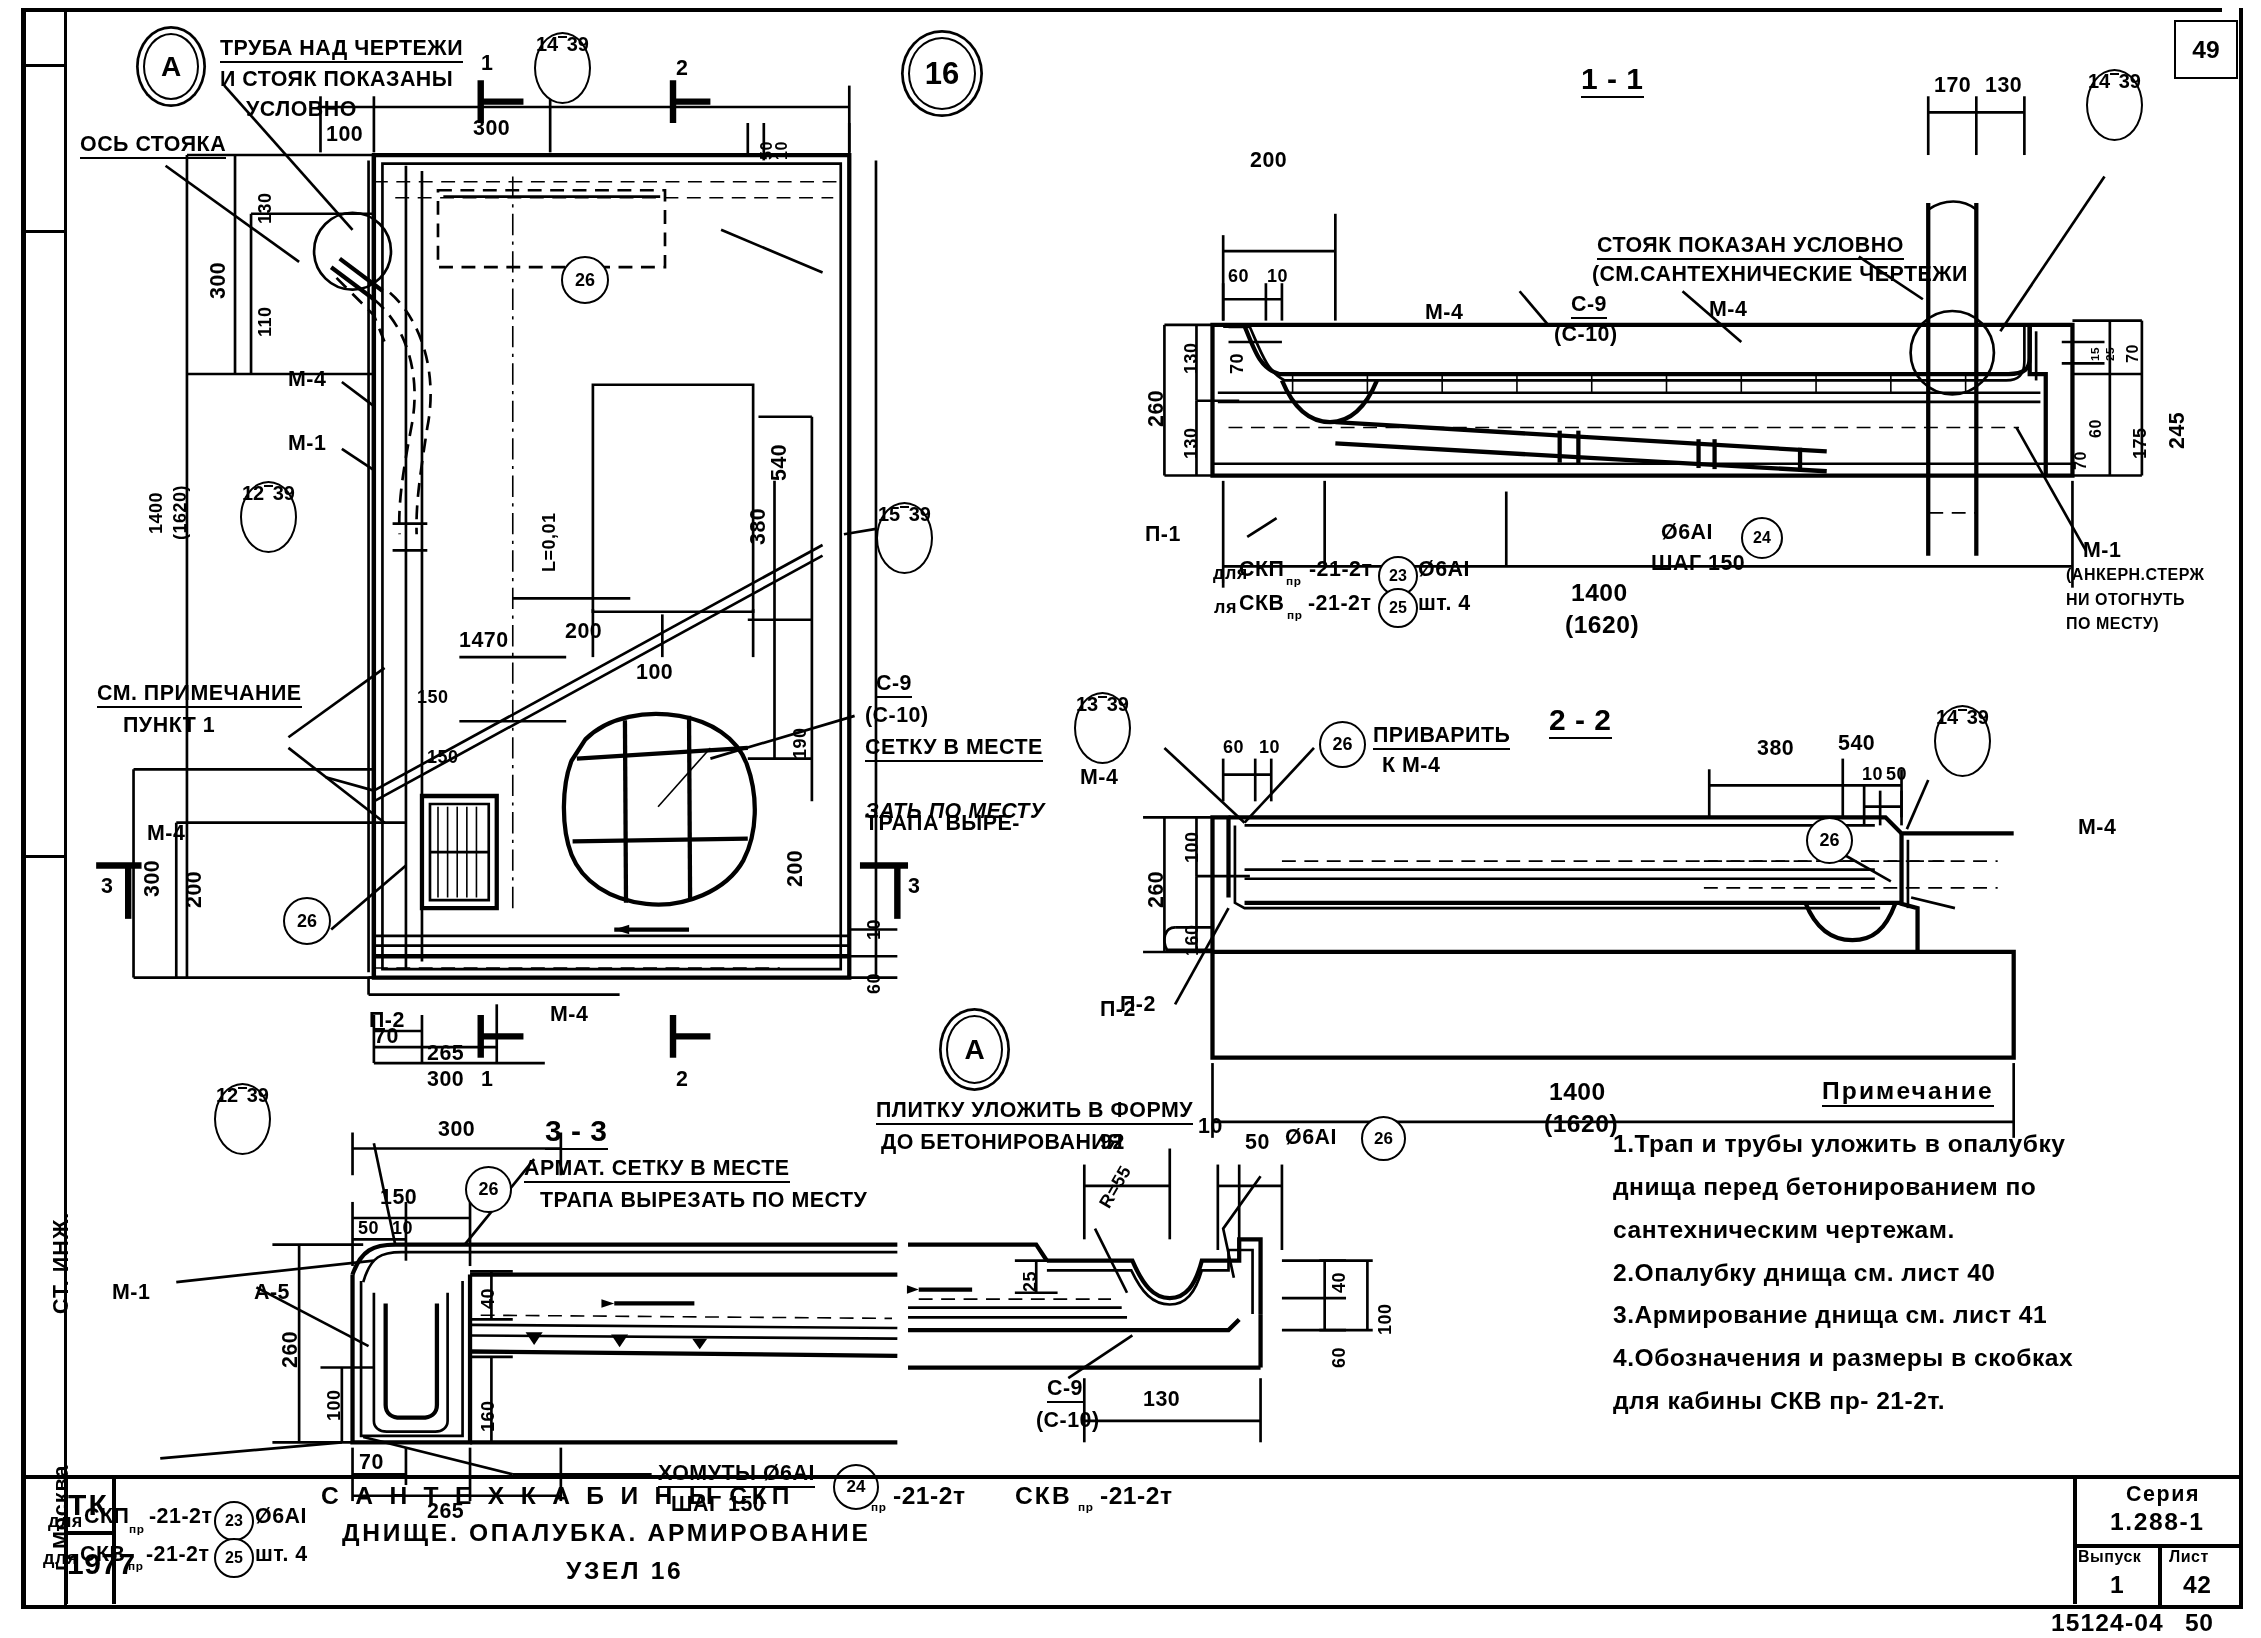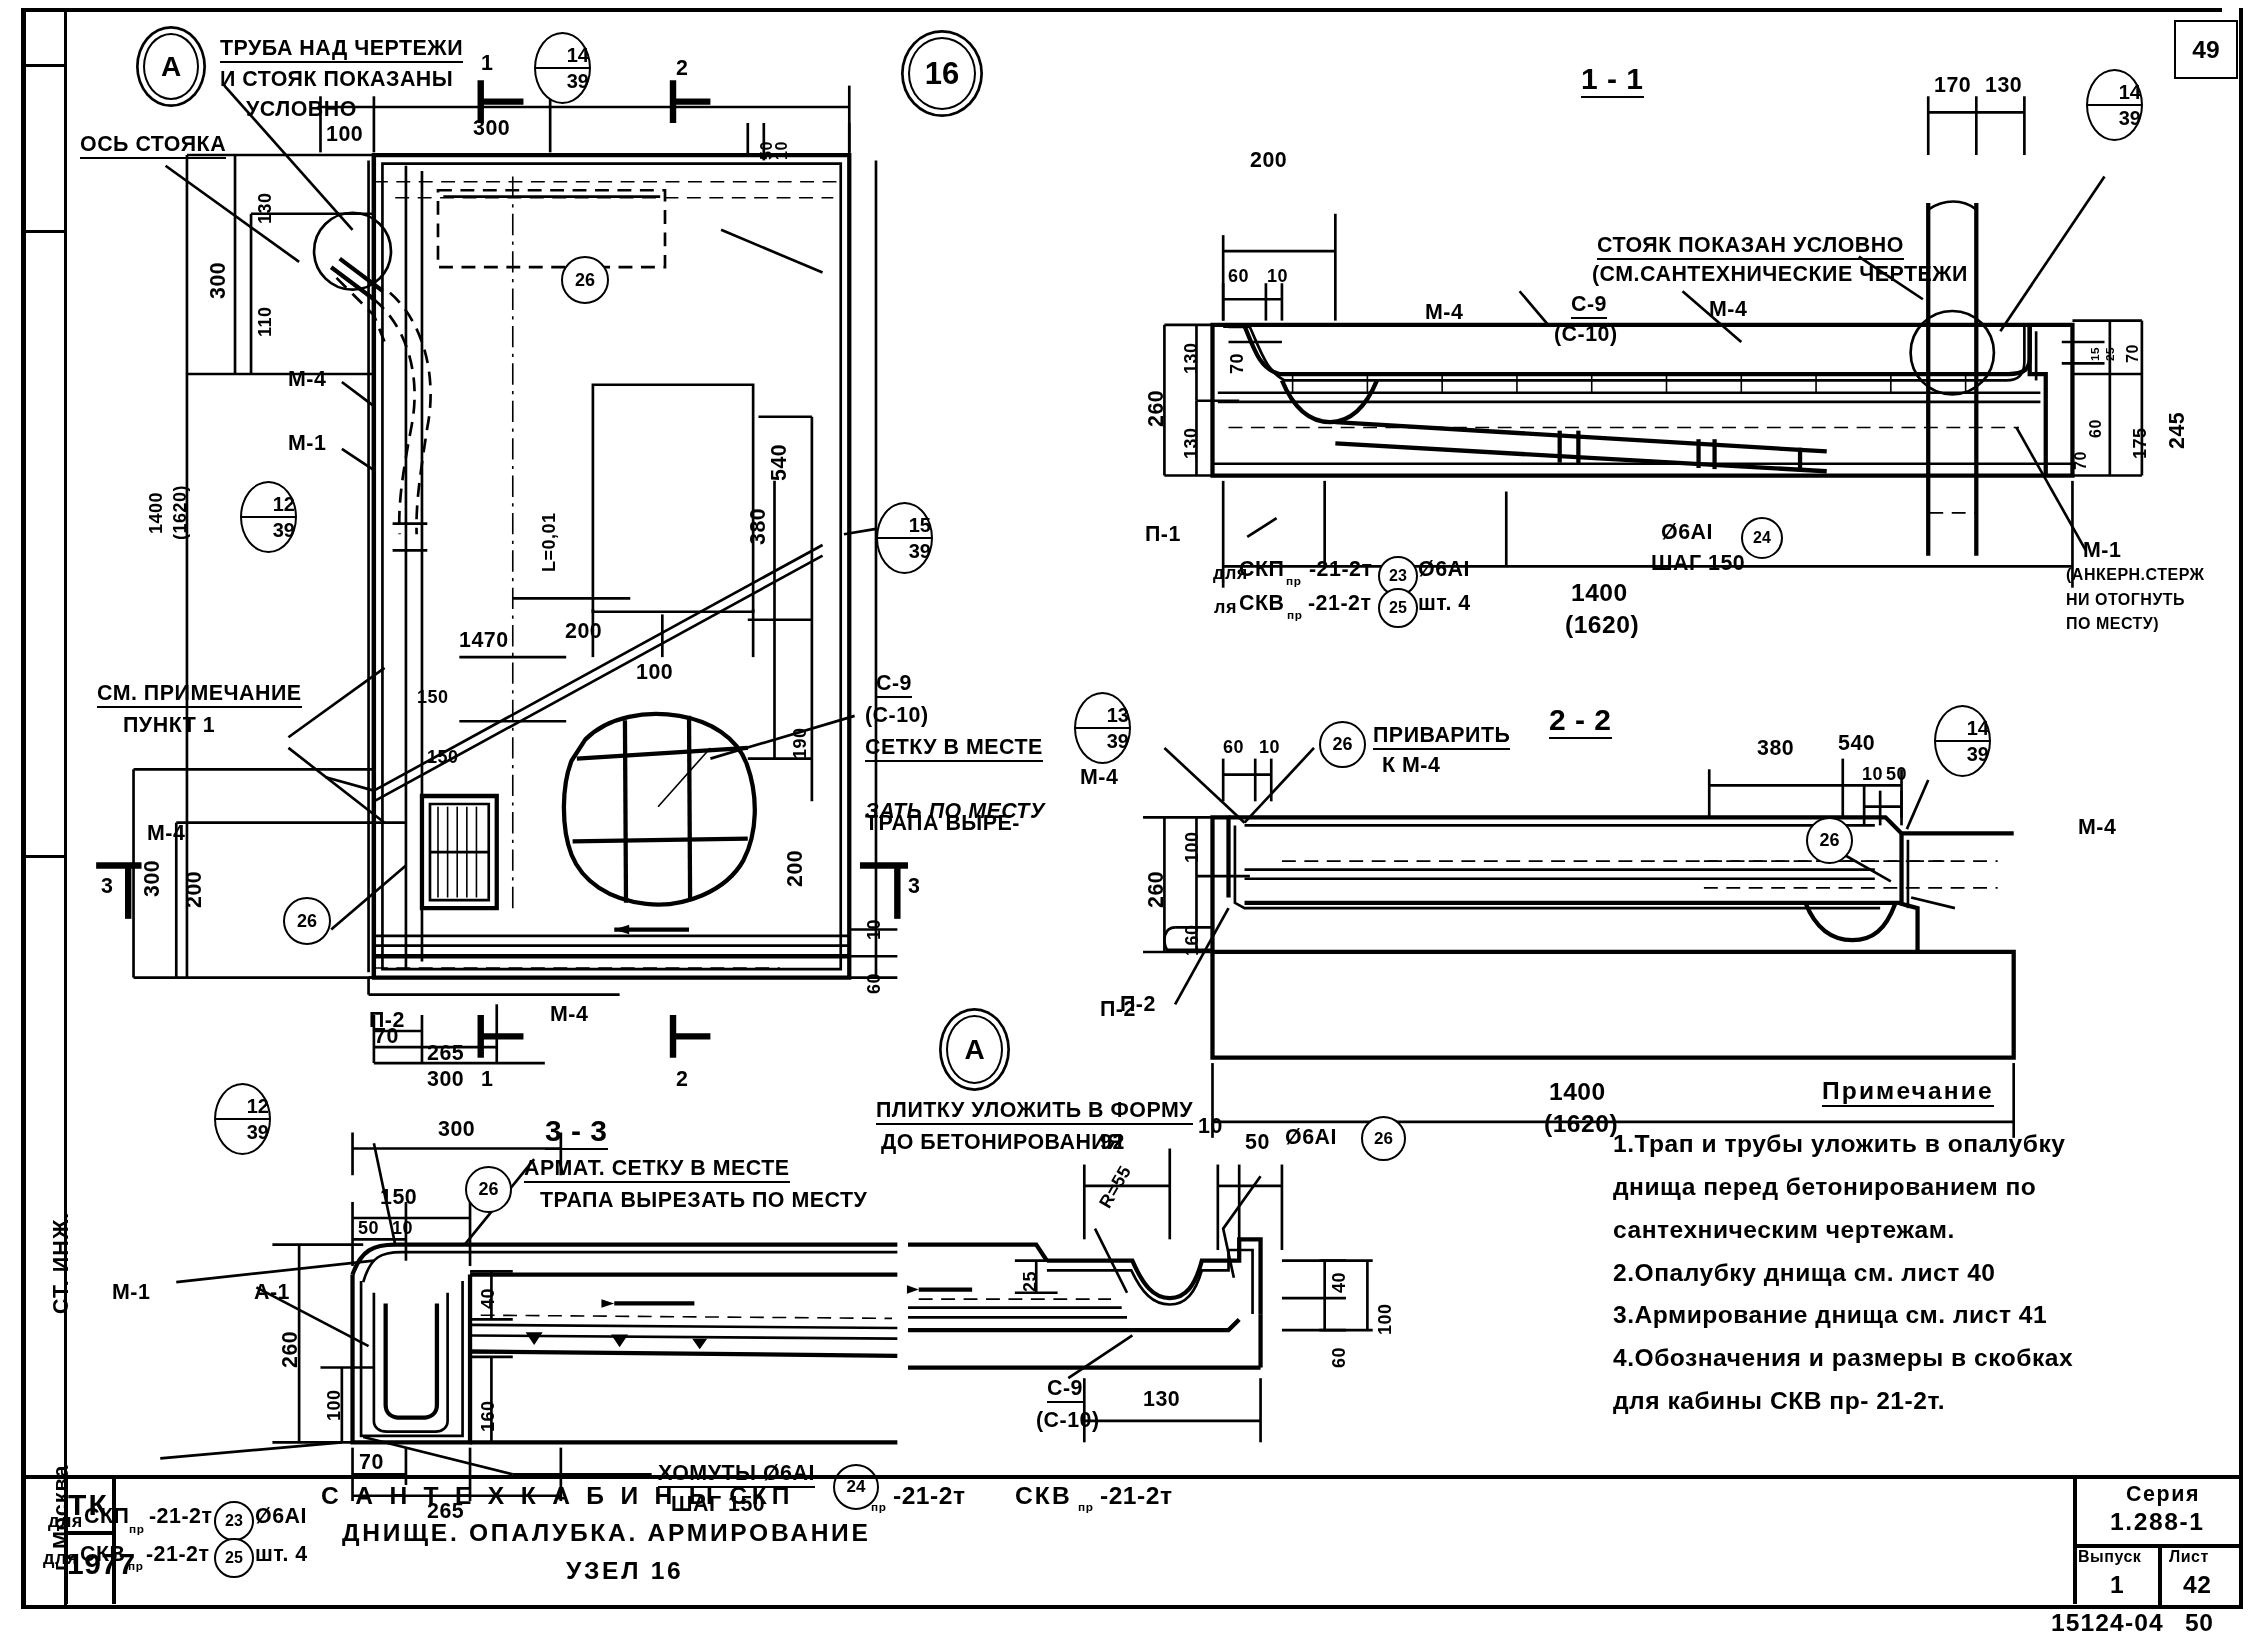--- a/index.html
+++ b/index.html
@@ -17,21 +17,21 @@
   .t20{font-size:16px;}
   .t22{font-size:18px;}
   .t26{font-size:21.4px;}
   .t30{font-size:24.6px;}
   .t36{font-size:30px;}
   .vert{transform-origin:0 0;transform:rotate(-90deg);}
   .ul{border-bottom:2.1px solid #000;padding-bottom:1.6px;}
 
   
   .bub{position:absolute;border:2.7px solid #000;border-radius:50%;
-       display:flex;flex-direction:column;align-items:flex-end;justify-content:center;
+       display:flex;flex-direction:row;align-items:flex-start;justify-content:center;
        font-weight:bold;background:#fff;}
   .bub .top{line-height:1;}
   .bub .sep{width:100%;height:2.1px;background:#000;margin:1.6px 0;}
   .bub .bot{line-height:1;}
   .bubS{position:absolute;border:2.7px solid #000;border-radius:50%;background:#fff;
         display:flex;align-items:center;justify-content:center;font-weight:bold;}
   .bubDbl{position:absolute;border:2.7px solid #000;border-radius:50%;background:#fff;
         display:flex;align-items:center;justify-content:center;font-weight:bold;
         box-shadow:0 0 0 4.3px #fff, 0 0 0 7px #000;}
   .cell{position:absolute;border:2.7px solid #000;box-sizing:border-box;
@@ -628,21 +628,21 @@
     <span class="sep"></span>
     <span class="bot">39</span>
   </div>
   <div class="txt t26" style="left:438px;top:1119px;">300</div>
   <div class="txt t26" style="left:380px;top:1187px;">150</div>
   <div class="txt t22" style="left:358px;top:1219px;">50</div>
   <div class="txt t22" style="left:392px;top:1219px;">10</div>
   <div class="bubS" style="left:465px;top:1166px;width:43px;height:43px;font-size:18px;">26</div>
 
   <div class="txt t26" style="left:112px;top:1282px;">М-1</div>
-  <div class="txt t26" style="left:254px;top:1282px;">А-1</div>
+  <div class="txt t26" style="left:254px;top:1282px;">А-5</div>
   <div class="txt t26 vert" style="left:280px;top:1368px;">260</div>
   <div class="txt t22 vert" style="left:325px;top:1421px;">100</div>
   <div class="txt t22 vert" style="left:479px;top:1309px;">40</div>
   <div class="txt t22 vert" style="left:479px;top:1432px;">160</div>
   <div class="txt t26" style="left:359px;top:1452px;">70</div>
   <div class="txt t26" style="left:427px;top:1501px;">265</div>
 
   <div class="txt t26 ul" style="left:658px;top:1463px;">ХОМУТЫ Ø6АI</div>
   <div class="txt t26" style="left:671px;top:1494px;">ШАГ 150</div>
   <div class="bubS" style="left:833px;top:1464px;width:42px;height:42px;font-size:17px;">24</div>

